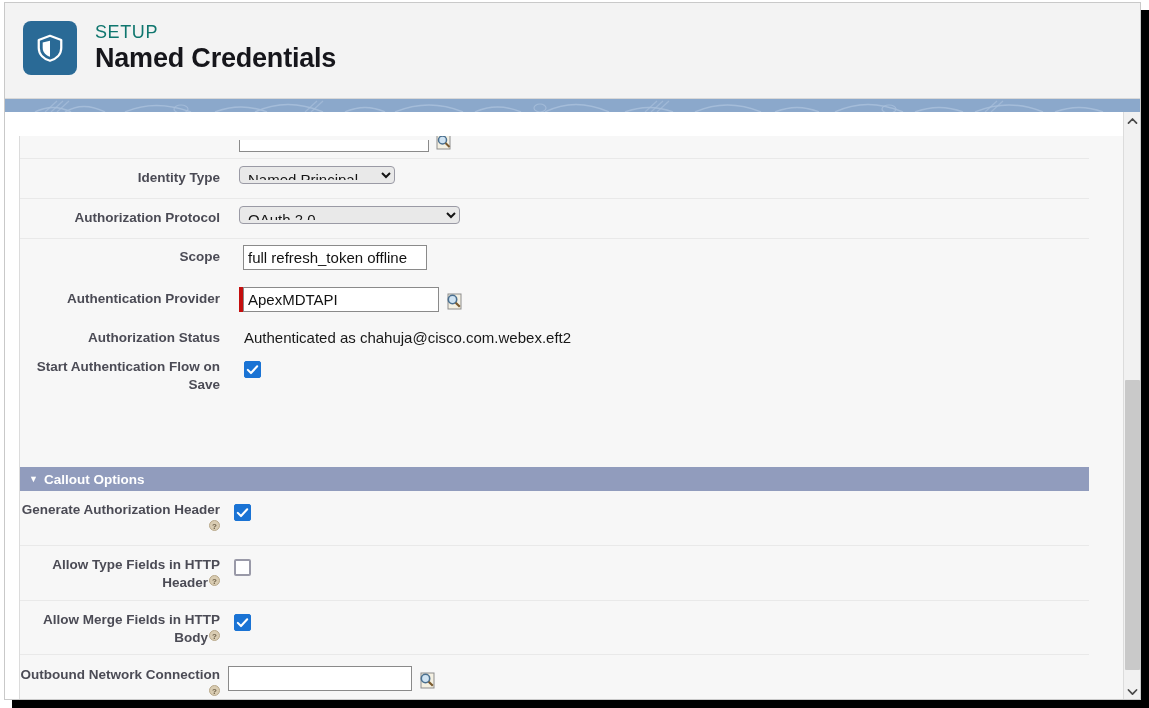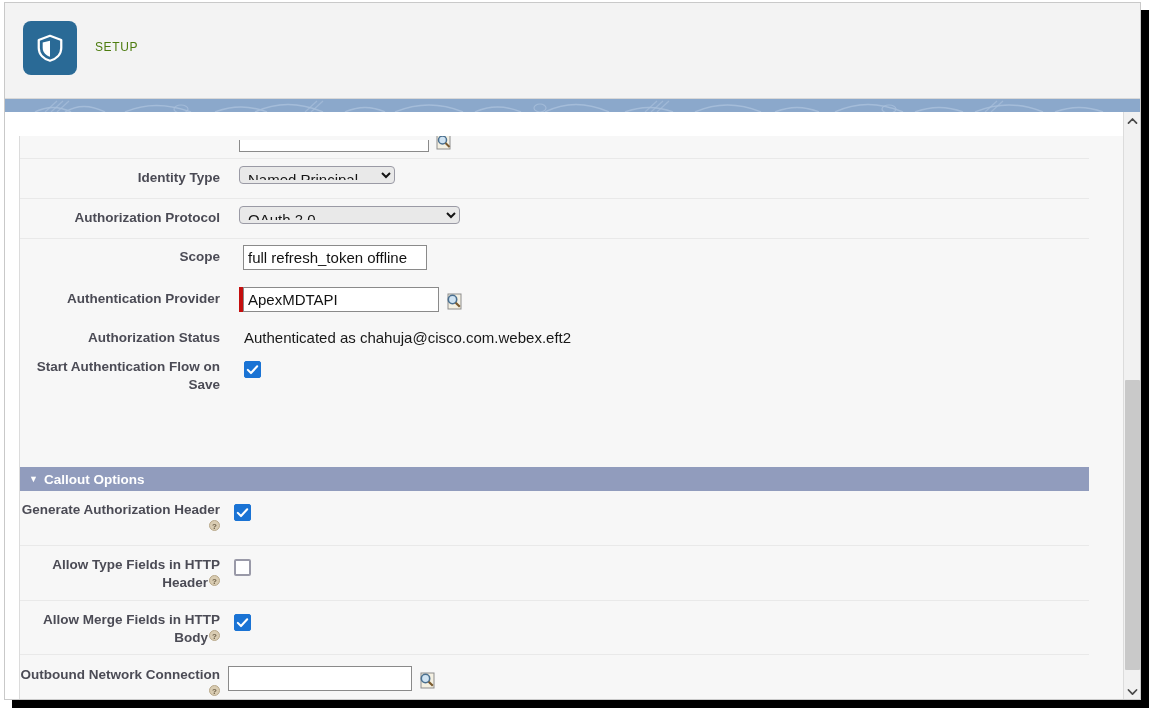--- a/index.html
+++ b/index.html
@@ -53,22 +53,22 @@
     display: flex;
     align-items: center;
     justify-content: center;
     flex: 0 0 auto;
   }
   .header-text {
     margin-left: 18px;
     line-height: 1.05;
   }
   .header-eyebrow {
-    color: #4d7c0f;
-    font-size: 12px;
+    color: #0f766e;
+    font-size: 18px;
     letter-spacing: 0.6px;
     font-weight: 400;
     display: block;
     margin-bottom: 2px;
   }
   .header-title {
     color: #16161b;
     font-size: 27px;
     font-weight: bold;
     letter-spacing: -0.2px;
@@ -311,20 +311,21 @@
   <div id="setup-header">
     <div id="header-inner">
       <div class="app-icon">
         <svg width="30" height="30" viewBox="0 0 32 32" aria-hidden="true">
           <path d="M16 3 L28 7.5 V16 C28 23 22.5 27.8 16 29.6 C9.5 27.8 4 23 4 16 V7.5 Z" fill="none" stroke="#ffffff" stroke-width="2.4" stroke-linejoin="round"></path>
           <path d="M16 8.2 V25.4 C11.6 23.9 8.2 20.4 8.2 15.6 V10.2 Z" fill="#ffffff"></path>
         </svg>
       </div>
       <div class="header-text">
         <span class="header-eyebrow">SETUP</span>
+        <span class="header-title">Named Credentials</span>
       </div>
     </div>
   </div>
 
   <div id="banner">
     <svg width="1137" height="13" viewBox="0 0 1137 13" preserveAspectRatio="none">
       <rect width="1137" height="13" fill="#8ba8cb"></rect>
       <g stroke="#a9c0dc" stroke-width="1.4" fill="none" opacity="0.85">
         <path d="M30 13 Q48 4 66 13"></path>
         <path d="M60 13 Q78 2 100 13"></path>

